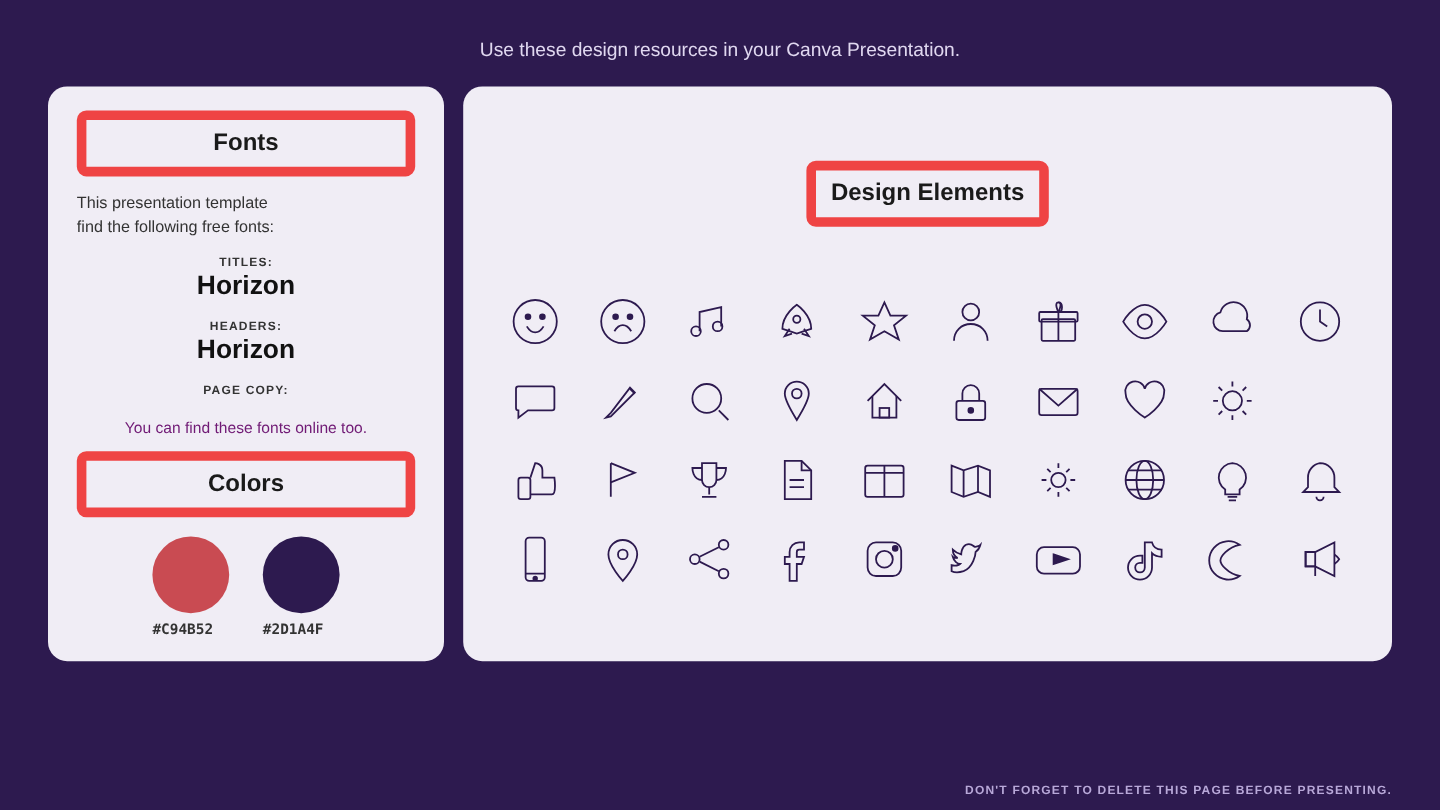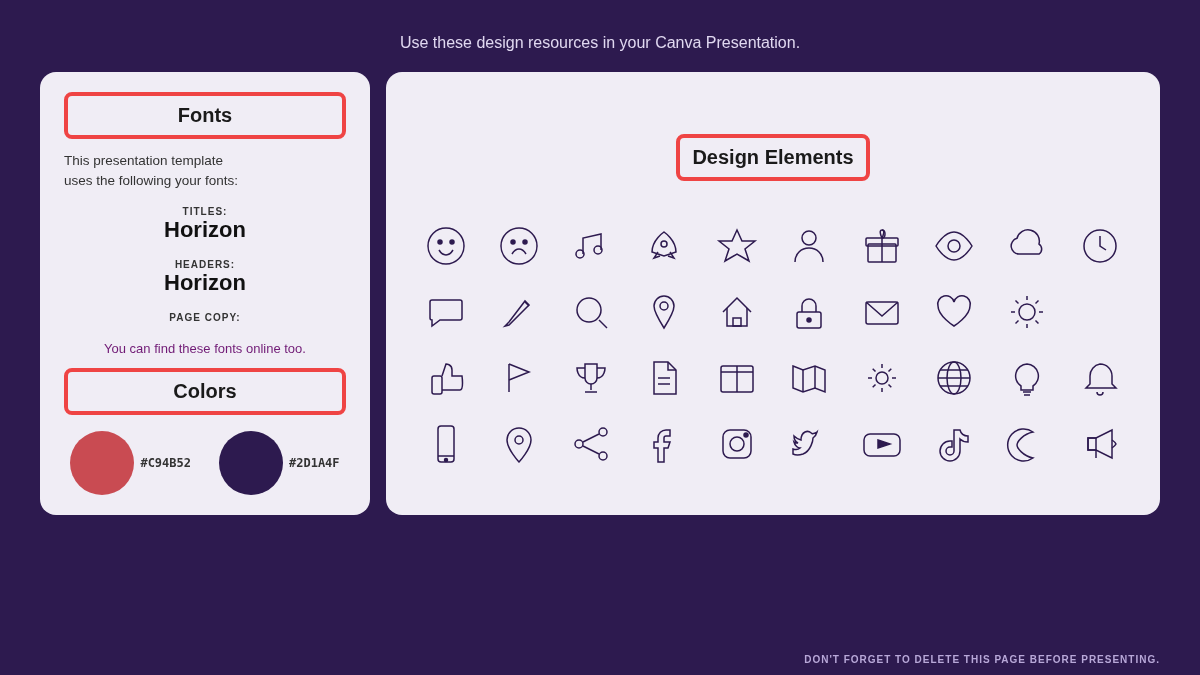--- a/index.html
+++ b/index.html
@@ -44,21 +44,21 @@
       min-width: 330px;
       background: #f0edf5;
       border-radius: 16px;
       padding: 20px 24px;
       display: flex;
       flex-direction: column;
       gap: 12px;
     }
 
     .section-label {
-      border: 4px solid #ef4444;
+      border: 8px solid #ef4444;
       border-radius: 8px;
       text-align: center;
       padding: 8px 12px;
       font-size: 20px;
       font-weight: 800;
       color: #1a1a1a;
       font-family: Arial Black, sans-serif;
       background: transparent;
     }
 
@@ -111,22 +111,22 @@
 
     .color-swatches {
       display: flex;
       justify-content: center;
       gap: 28px;
       margin-top: 6px;
     }
 
     .color-swatch-item {
       display: flex;
-      flex-direction: row;
-      align-items: center;
+      flex-direction: column;
+      align-items: flex-start;
       gap: 6px;
     }
 
     .color-circle {
       width: 64px;
       height: 64px;
       border-radius: 50%;
     }
 
     .color-hex {
@@ -198,21 +198,21 @@
 <div class="header">
   <p>Use these design resources in your Canva Presentation.</p>
 </div>
 
 <div class="main-content">
 
   <div class="left-panel">
     <div class="section-label">Fonts</div>
     <div class="fonts-desc">
       <span>This presentation template</span><br>
-      <span>uses the following your fonts:</span>
+      <span>find the following free fonts:</span>
     </div>
     <div class="font-entry">
       <div class="label">TITLES:</div>
       <div class="value">Horizon</div>
     </div>
     <div class="font-entry">
       <div class="label">HEADERS:</div>
       <div class="value">Horizon</div>
     </div>
     <div class="font-entry body-copy">

